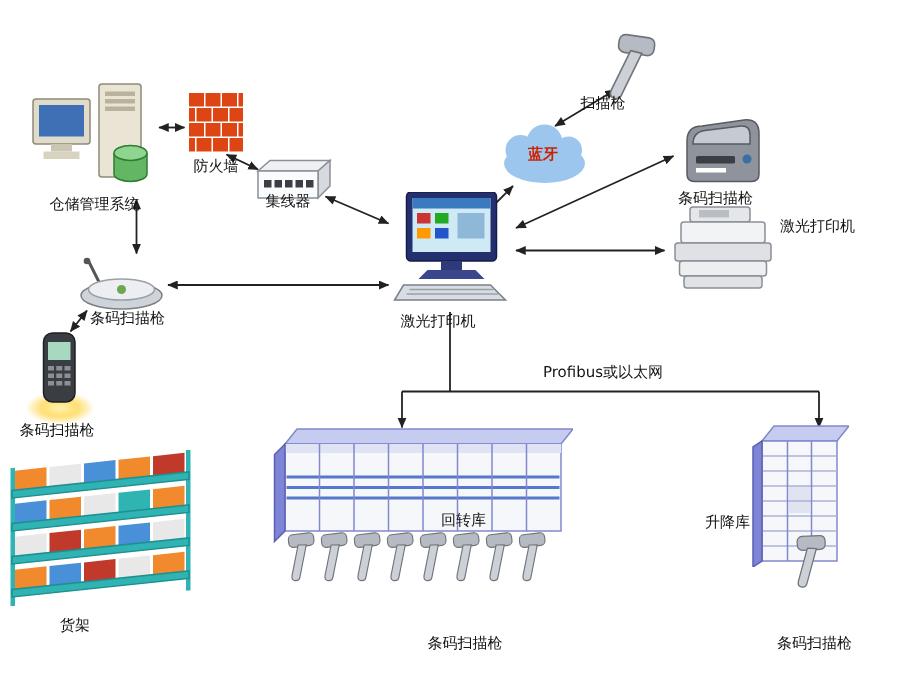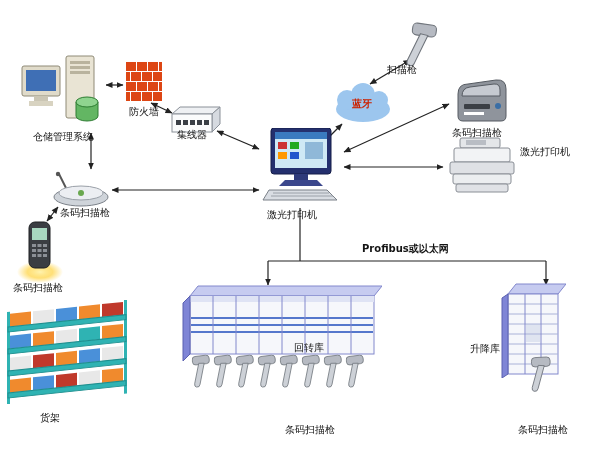--- a/index.html
+++ b/index.html
@@ -1,21 +1,21 @@
 <!DOCTYPE html>
 <html><head>
 <meta charset="utf-8">
 <style>
   * { margin:0; padding:0; box-sizing:border-box; }
   html,body { background:#fff; font-family:"DejaVu Sans","Liberation Sans",sans-serif; }
   #canvas { position:relative; width:600px; height:450px; background:#ffffff; overflow:hidden; }
   #connectors { position:absolute; left:0; top:0; pointer-events:none; }
   .node { position:absolute; }
   .label { position:absolute; font-size:10px; line-height:12px; color:#141414; white-space:nowrap; }
-  .label.bold { font-weight:bold; }
+  .label.bold { font-weight:normal; }
   .label.red { color:#cc2200; font-weight:bold; }
   #defs-svg { position:absolute; width:0; height:0; }
   .gun-row { position:absolute; left:190px; top:350px; display:flex; gap:2px; }
   .gun-row svg { transform:rotate(7deg); }
   .gun-right { transform:rotate(11deg); }
   .gun-top { transform:rotate(22deg); }
 </style>
 </head>
 <body>
 

